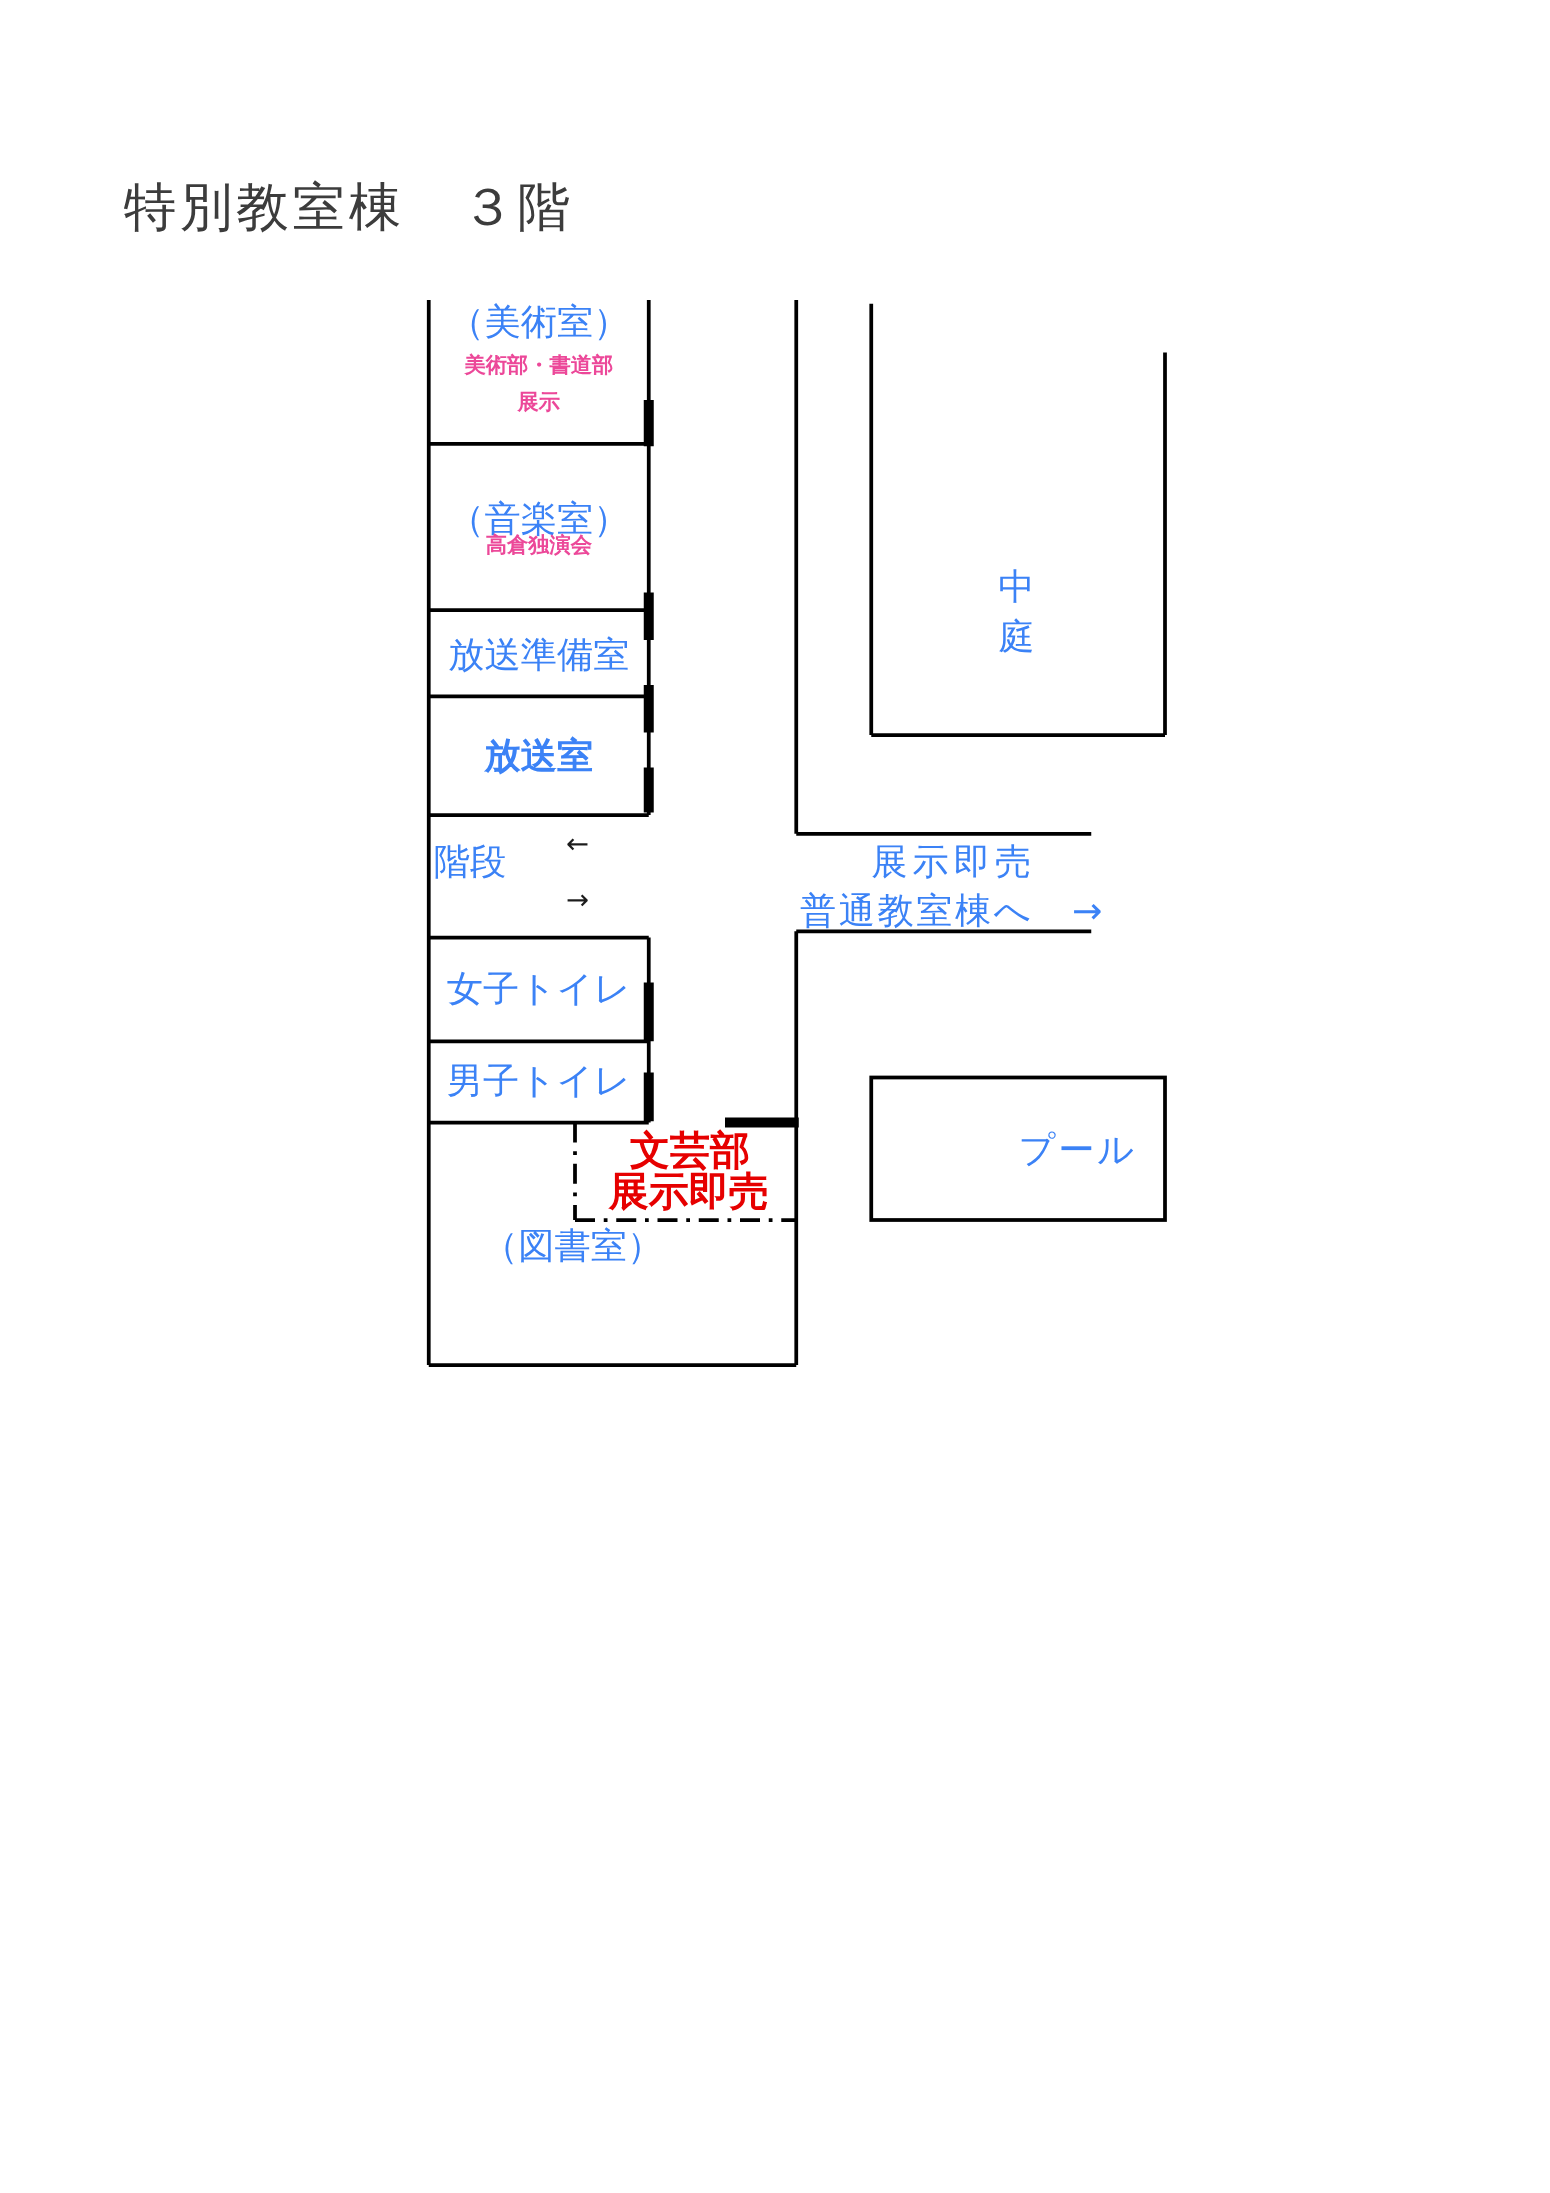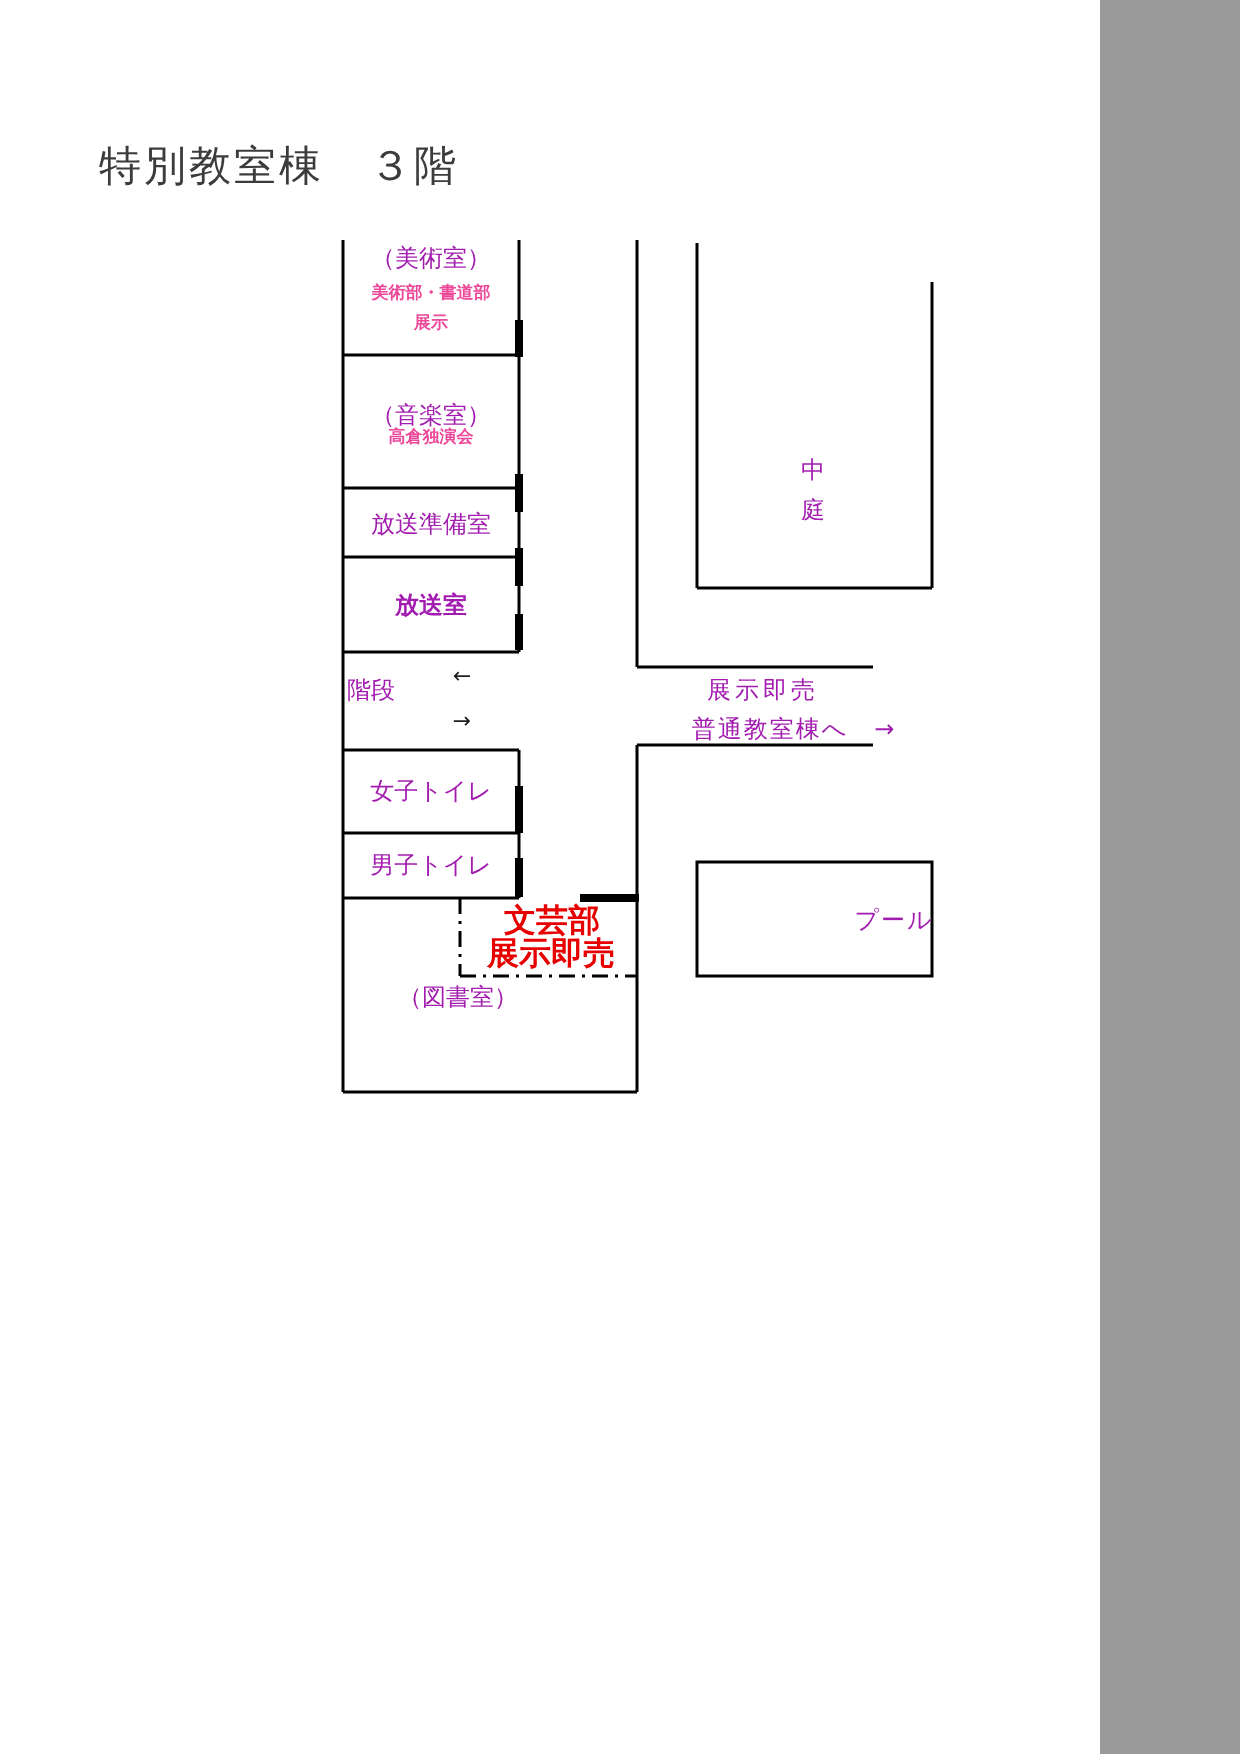--- a/index.html
+++ b/index.html
@@ -1,45 +1,45 @@
 <!DOCTYPE html>
 <html><head>
 <meta charset="utf-8">
 <style>
   html,body{margin:0;padding:0;background:#9a9a9a;}
   .page{
     position:relative;
-    width:1100px;height:1754px;
+    width:1240px;height:1754px;
     background:#ffffff;
     overflow:hidden;
     font-family:"DejaVu Sans","Liberation Sans",sans-serif;
   }
   .plan-svg{position:absolute;left:0;top:0;}
   .lbl{
     position:absolute;
     transform:translate(-50%,-50%);
     white-space:nowrap;
-    color:#a21caf;
-    font-size:24px;
+    color:#3b82f6;
+    font-size:29px;
     line-height:1;
   }
   .lbl-left{transform:translate(0,-50%);}
   .red{color:#ec4899;font-weight:bold;font-size:17px;font-family:Liberation Serif, serif;}
   .red-lg{color:#e60000;font-weight:bold;font-size:32px;}
   .title{
     position:absolute;
     left:99px;top:138px;
     font-size:42px;
     color:#3c3c3c;
     letter-spacing:3px;
     white-space:nowrap;
   }
   .arrow{font-size:22px;color:#1c1c1c;}
   .sp3{letter-spacing:4px;}
-  .sp2{letter-spacing:2px;margin-left:32px;}
+  .sp2{letter-spacing:2px;}
 </style>
 </head>
 <body>
 
 <div class="page">
 
   <div class="title">特別教室棟　３階</div>
 
   <svg class="plan-svg" width="1240" height="1754" viewBox="0 0 1240 1754">
     <g stroke="#000000" stroke-width="3" fill="none">

